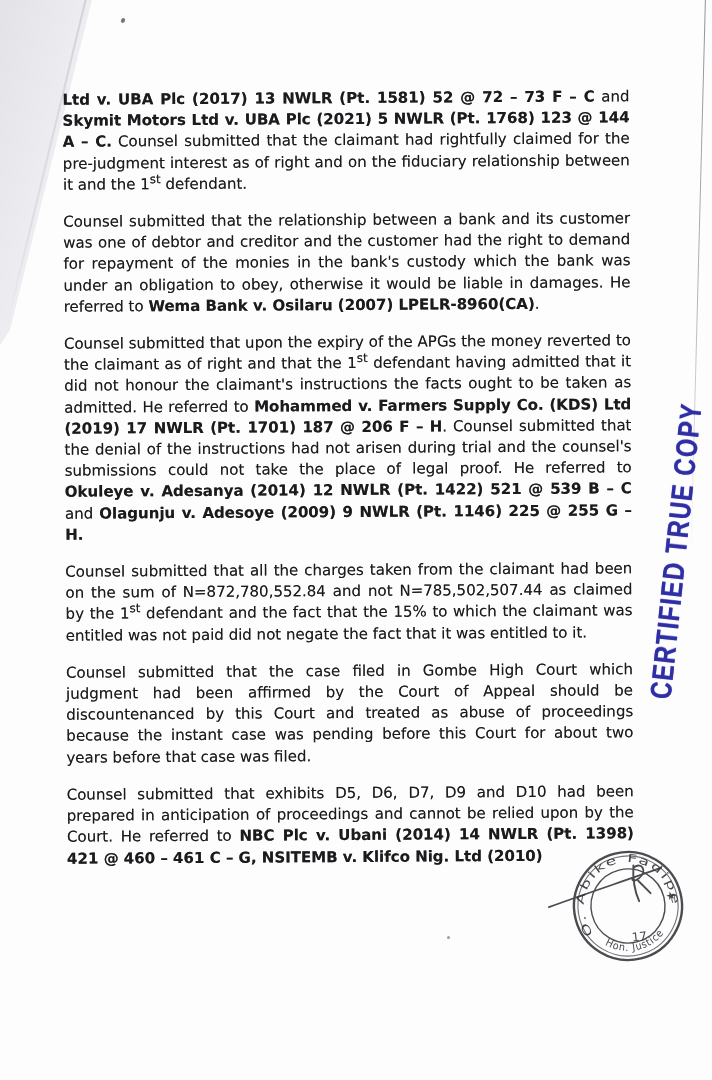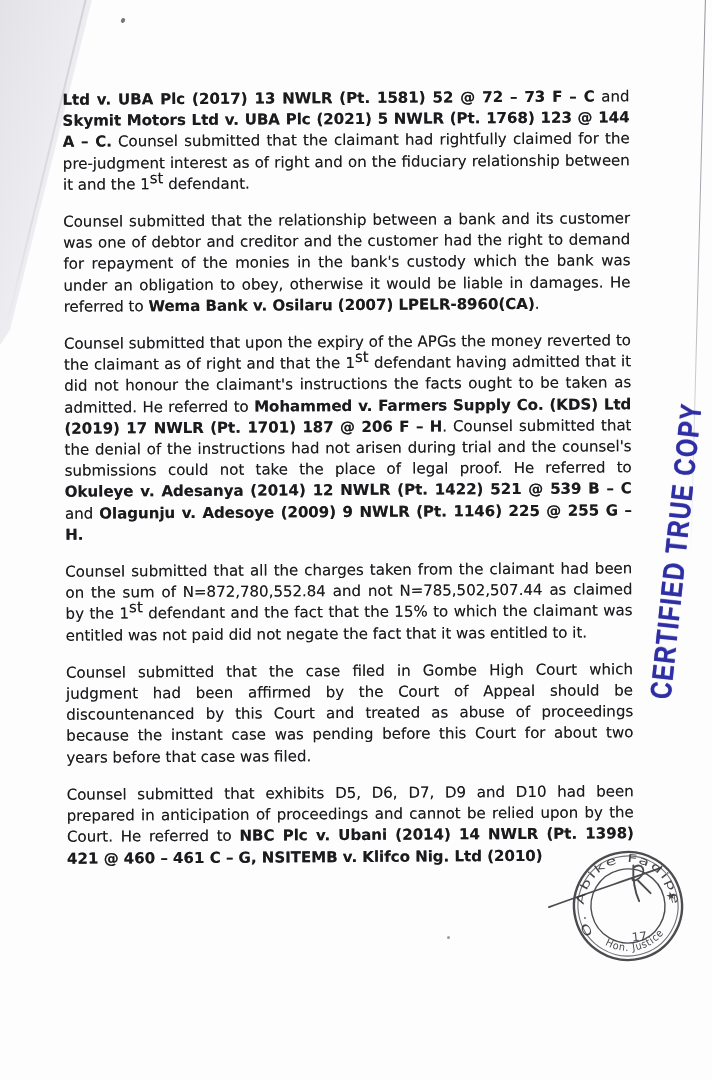--- a/index.html
+++ b/index.html
@@ -38,21 +38,21 @@
     position:absolute;left:64px;top:0;width:567px;padding-top:88px;
     transform:rotate(-0.35deg);transform-origin:50% 40%;
   }
   .para{
     margin:0 0 16px 0;
     font-size:15px;line-height:21.2px;color:#1b1b1e;
     text-align:justify;
     text-shadow:0 0 .4px rgba(10,10,14,.55);
   }
   .para .b{font-weight:bold;}
-  .para sup{font-size:15px;line-height:0;}
+  .para sup{font-size:12px;line-height:0;}
 
   
   .ctc{
     position:absolute;left:676px;top:551px;white-space:nowrap;
     font-family:"Liberation Sans",sans-serif;font-weight:bold;font-size:25px;
     letter-spacing:1.5px;color:rgba(41,41,162,.92);
     transform:translate(-50%,-50%) rotate(-84deg) scale(.95,1.2);
     text-shadow:.6px 0 0 rgba(41,41,162,.45), 0 0 1px rgba(41,41,162,.35);
     pointer-events:none;
   }

